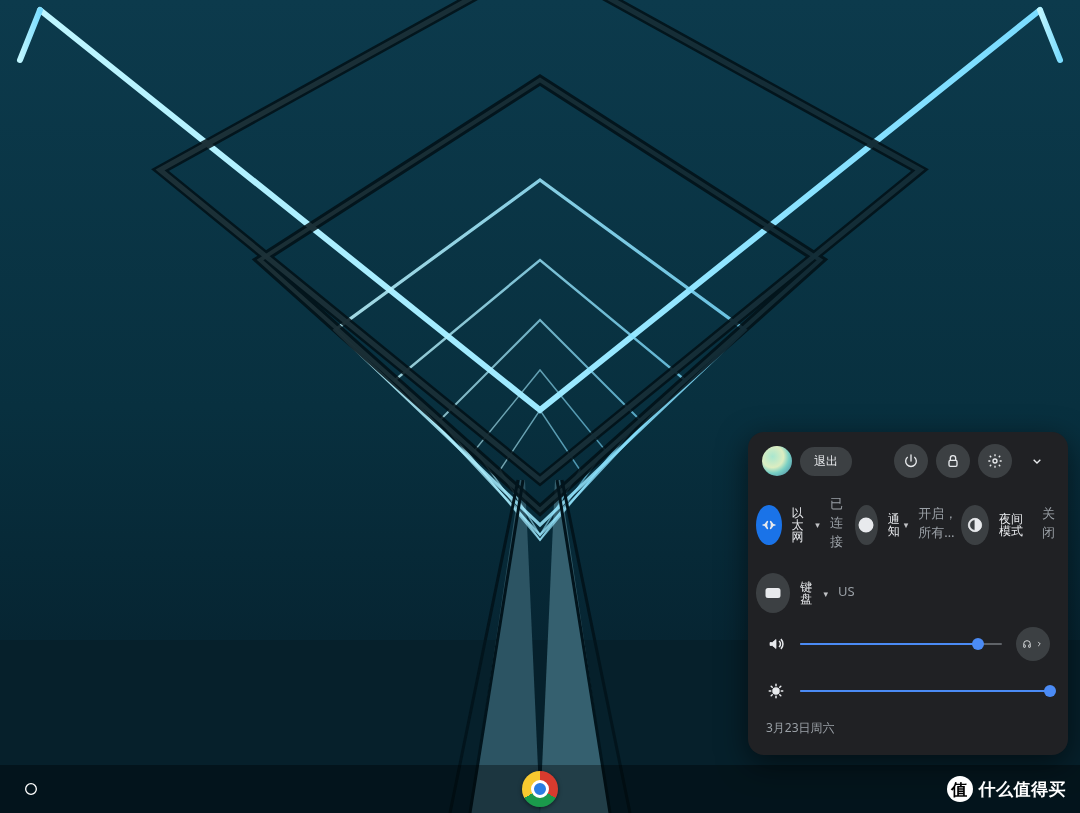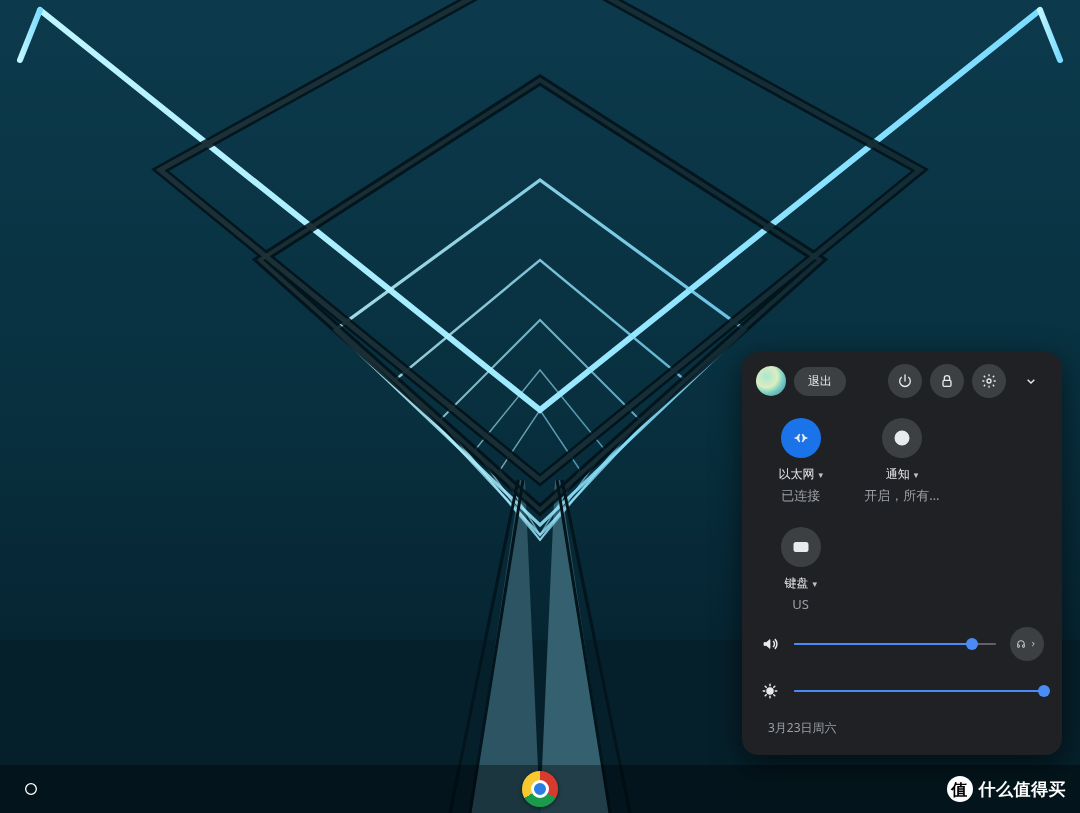--- a/index.html
+++ b/index.html
@@ -27,39 +27,39 @@
     position:relative; box-shadow:0 1px 4px rgba(0,0,0,.5); cursor:pointer;}
   .chrome-icon::after{ content:""; position:absolute; inset:9px; background:#2a7de1;
     border-radius:50%; border:3px solid #fff;}
   .watermark { display:flex; align-items:center; gap:6px; color:#fff;
     font-weight:700; font-size:17px; letter-spacing:.5px; pointer-events:none;}
   .watermark .badge{ width:26px; height:26px; border-radius:50%; background:#fff;
     color:#000; display:flex; align-items:center; justify-content:center;
     font-size:16px; font-weight:900;}
 
   
-  .panel { position:absolute; right:18px; bottom:58px; width:320px;
+  .panel { position:absolute; right:12px; bottom:58px; width:320px;
     background:#202124; color:#e8eaed; border-radius:16px;
     box-shadow:0 8px 30px rgba(0,0,0,.55); padding-bottom:16px; }
 
   .panel-header{ display:flex; align-items:center; gap:8px; padding:12px 14px 14px; }
   .avatar{ width:30px; height:30px; border-radius:50%;
     background: radial-gradient(circle at 35% 35%, #a8e6cf, #dcedc1 40%, #77cfc4 60%, #447a9c);
     flex:none;}
   .exit-btn{ background:#3c4043; color:#e8eaed; border:none; border-radius:16px;
     padding:6px 14px; font-size:12px; cursor:pointer;}
   .hdr-spacer{ flex:1; }
   .hdr-ico{ width:34px; height:34px; border-radius:50%; background:#3c4043;
     display:flex; align-items:center; justify-content:center; cursor:pointer;}
   .hdr-ico.plain{ background:transparent;}
   .hdr-ico svg{ width:16px; height:16px; stroke:#e8eaed; fill:none; stroke-width:2;}
 
   .toggle-grid{ display:grid; grid-template-columns:repeat(3,1fr);
     padding:6px 8px 4px; row-gap:22px; }
-  .toggle{ display:flex; flex-direction:column; align-items:center; gap:10px;
+  .toggle{ display:flex; align-items:center; gap:10px;
     cursor:pointer;}
   .t-circle{ width:40px; height:40px; border-radius:50%; background:#3c4043;
     display:flex; align-items:center; justify-content:center;}
   .t-circle.on{ background:#1a73e8; }
   .t-circle svg{ width:20px; height:20px; fill:#e8eaed; stroke:#e8eaed;}
   .t-label{ font-size:12px; color:#e8eaed; display:flex; align-items:center; gap:4px; line-height:1;}
   .t-label .caret{ font-size:9px; opacity:.8;}
   .t-sub{ font-size:13px; color:#9aa0a6; margin-top:-4px;}
 
   .slider-row{ display:flex; align-items:center; gap:14px; padding:10px 18px; }
@@ -71,21 +71,21 @@
     background:#5f6368; transform:translateY(-50%); border-radius:2px;}
   .fill{ position:absolute; left:0; top:50%; height:2px; background:#4b8bf5;
     transform:translateY(-50%); border-radius:2px;}
   .thumb{ position:absolute; top:50%; width:12px; height:12px; border-radius:50%;
     background:#4b8bf5; transform:translate(-50%,-50%); }
   .audio-out{ width:34px; height:34px; border-radius:17px; background:#3c4043;
     display:flex; align-items:center; justify-content:center; gap:2px; flex:none;
     padding:0 6px; cursor:pointer;}
   .audio-out svg{ width:14px; height:14px; stroke:#e8eaed; fill:none; stroke-width:2;}
 
-  .panel-date{ font-size:12px; color:#9aa0a6; padding:8px 26px 2px;}
+  .panel-date{ font-size:12px; color:#9aa0a6; padding:8px 18px 2px;}
 
   .toggle.single{ grid-column:1 / span 1; }
 </style>
 </head>
 <body>
 
 <div class="wallpaper">
   <svg viewBox="0 0 1080 813" preserveAspectRatio="none">
     <defs>
       <linearGradient id="sky" x1="0" y1="0" x2="0" y2="1">
@@ -198,20 +198,31 @@
             <line x1="8" y1="12" x2="16" y2="12"></line>
           </svg>
       </div>
       <div class="t-label">
           <span>通知</span>
           <span class="caret">▾</span>
         </div>
       <div class="t-sub">开启，所有…</div>
     </div>
 
+    <div class="toggle">
+      <div class="t-circle">
+        <svg viewBox="0 0 24 24" stroke="none">
+            <path fill="#e8eaed" d="M12 4a8 8 0 1 0 0 16 8 8 0 0 0 0-16zm0 1.5V18.5A6.5 6.5 0 0 1 12 5.5z"></path>
+          </svg>
+      </div>
+      <div class="t-label">
+          <span>夜间模式</span>
+        </div>
+      <div class="t-sub">关闭</div>
+    </div>
 
     <div class="toggle single">
       <div class="t-circle">
         <svg viewBox="0 0 24 24" fill="none" stroke-width="2">
             <rect x="4" y="7" width="16" height="10" rx="2"></rect>
             <line x1="8" y1="14" x2="16" y2="14"></line>
             <line x1="7" y1="10" x2="7" y2="10" stroke-linecap="round"></line>
             <line x1="10" y1="10" x2="10" y2="10" stroke-linecap="round"></line>
             <line x1="13" y1="10" x2="13" y2="10" stroke-linecap="round"></line>
             <line x1="16" y1="10" x2="16" y2="10" stroke-linecap="round"></line>

